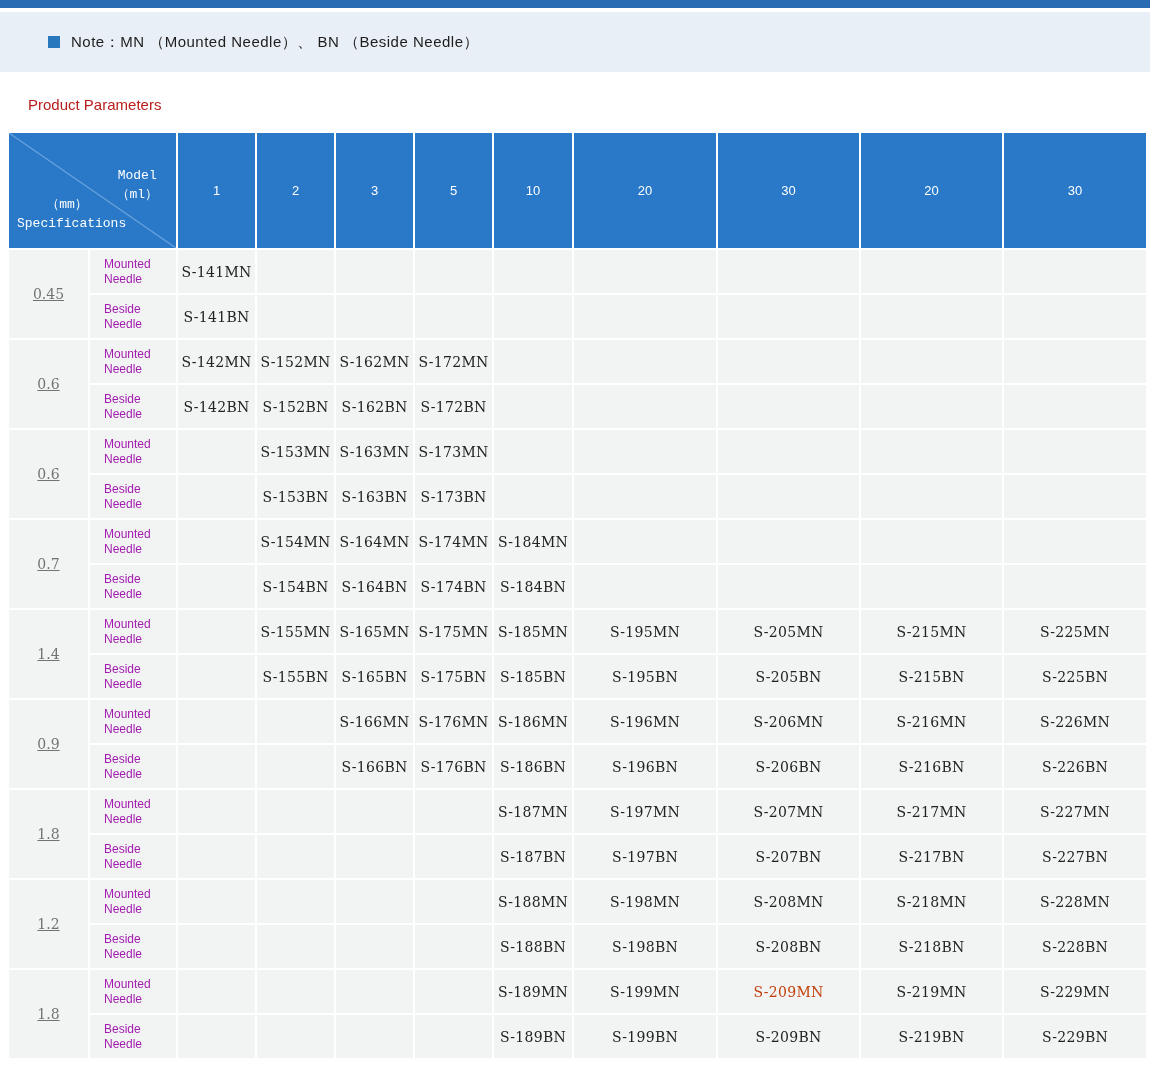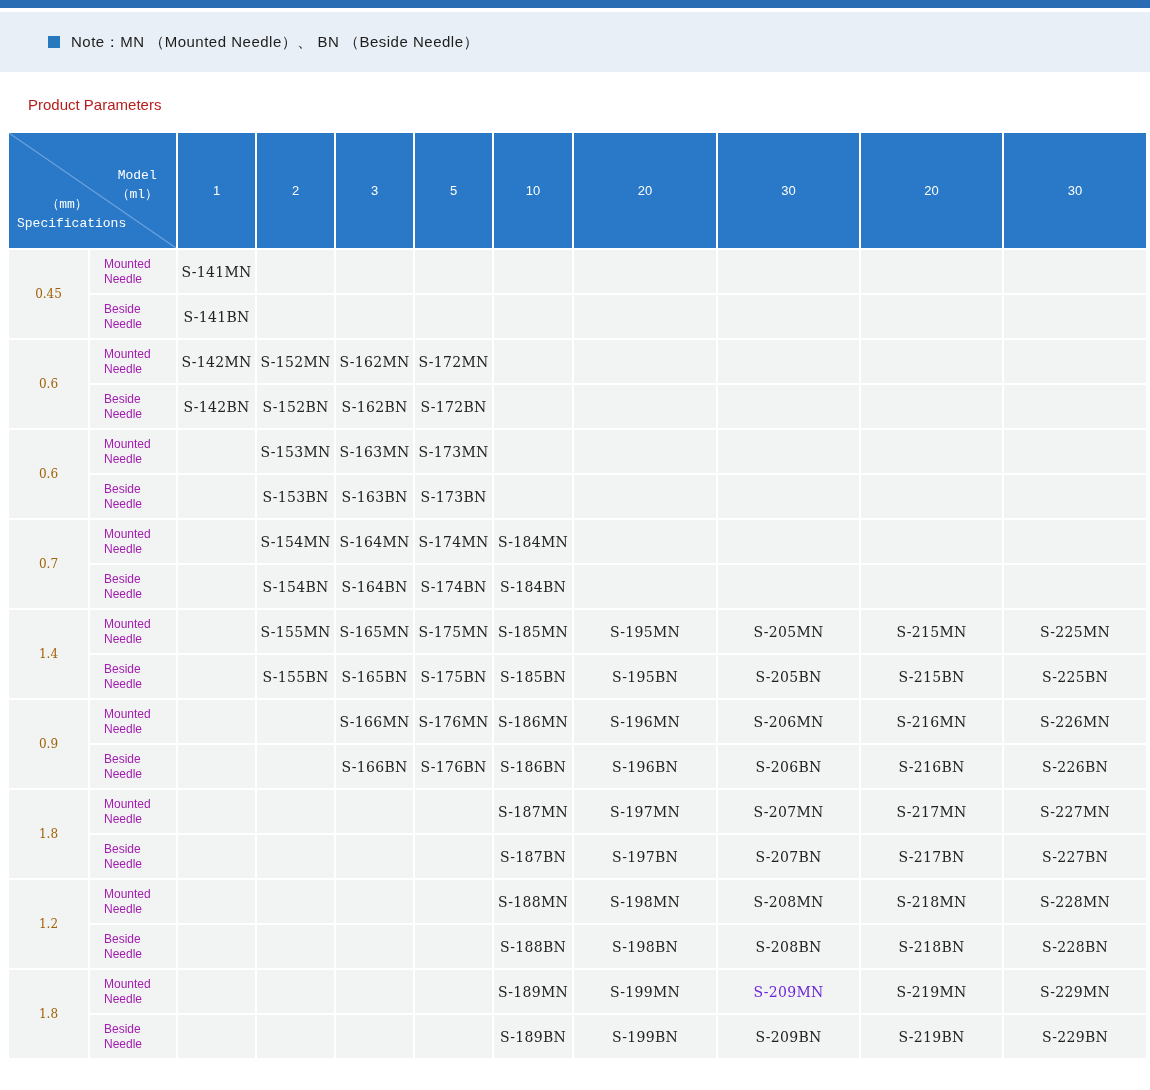--- a/index.html
+++ b/index.html
@@ -27,21 +27,21 @@
     font-size:13px; height:117px; text-align:center; vertical-align:middle;
   }
   .corner-cell { position:relative; padding:0;font-family:Liberation Mono, monospace; }
   .corner-cell svg { position:absolute; left:0; top:0; width:100%; height:100%; display:block; }
   .corner-model { position:absolute; top:34px; right:18px; text-align:center; line-height:1.45; font-size:13px; }
   .corner-spec  { position:absolute; bottom:14px; left:8px; width:100px; text-align:center; line-height:1.45; font-size:13px;margin-top:42px; }
   .param-table tbody tr { height:45px; }
   .param-table tbody td { background:#f2f3f3; vertical-align:middle; }
   .spec-cell {
     text-align:center; font-family:"DejaVu Serif", serif;
-    font-size:12px; color:#a16207; background:#f4f5f5;
+    font-size:14px; color:#737373; background:#f4f5f5;text-decoration:underline;
   }
   .needle-label {
     font-size:12px; color:#a21caf; line-height:1.2;
     padding-left:14px; padding-right:6px;
   }
   .model-cell {
     text-align:center; font-family:"DejaVu Serif", serif;
     font-size:14px; color:#222; letter-spacing:0.3px;
   }
 </style>
@@ -300,21 +300,21 @@
       </tr>
       <tr>
         <td rowspan="2" class="spec-cell">1.8</td>
         <td class="needle-label">Mounted Needle</td>
         <td class="model-cell"></td>
         <td class="model-cell"></td>
         <td class="model-cell"></td>
         <td class="model-cell"></td>
         <td class="model-cell">S-189MN</td>
         <td class="model-cell">S-199MN</td>
-        <td class="model-cell" style="color: #6d28d9;">S-209MN</td>
+        <td class="model-cell" style="color: #c2410c;">S-209MN</td>
         <td class="model-cell">S-219MN</td>
         <td class="model-cell">S-229MN</td>
       </tr>
       <tr>
         <td class="needle-label">Beside Needle</td>
         <td class="model-cell"></td>
         <td class="model-cell"></td>
         <td class="model-cell"></td>
         <td class="model-cell"></td>
         <td class="model-cell">S-189BN</td>

